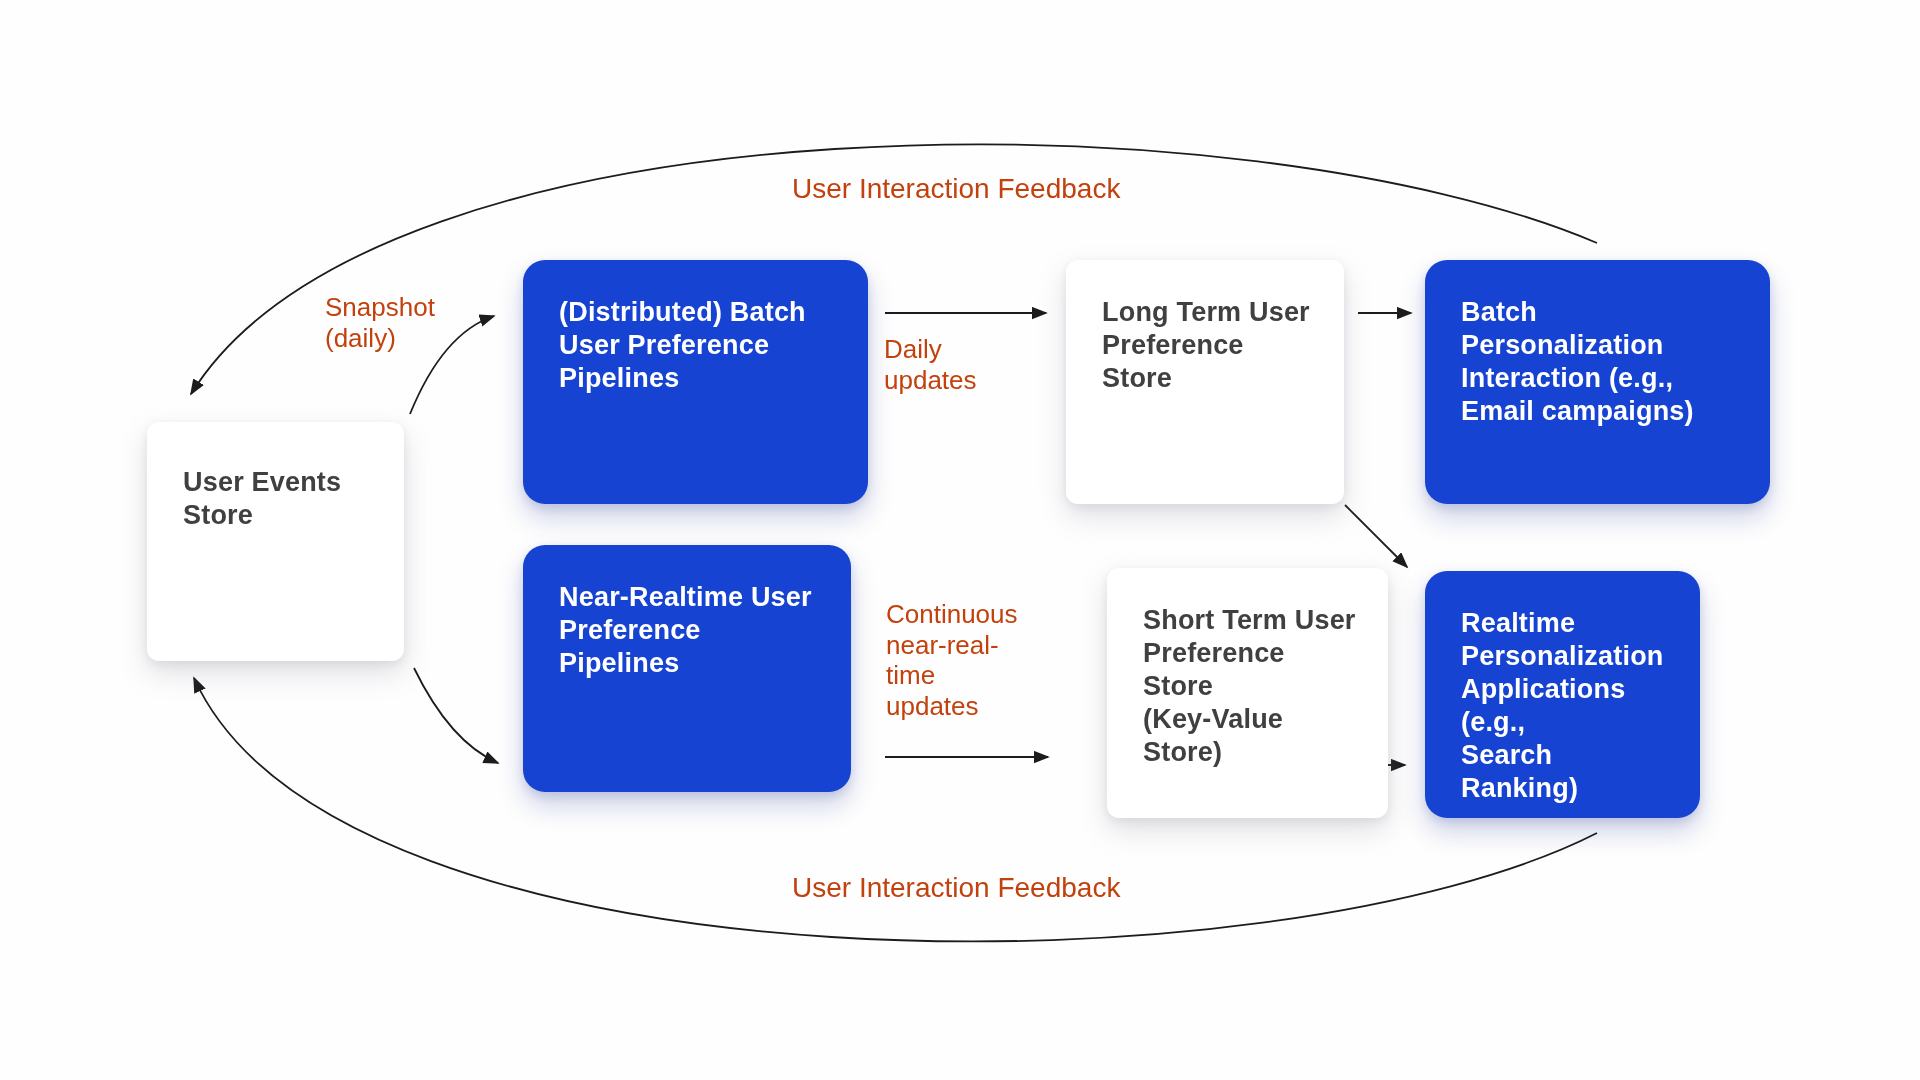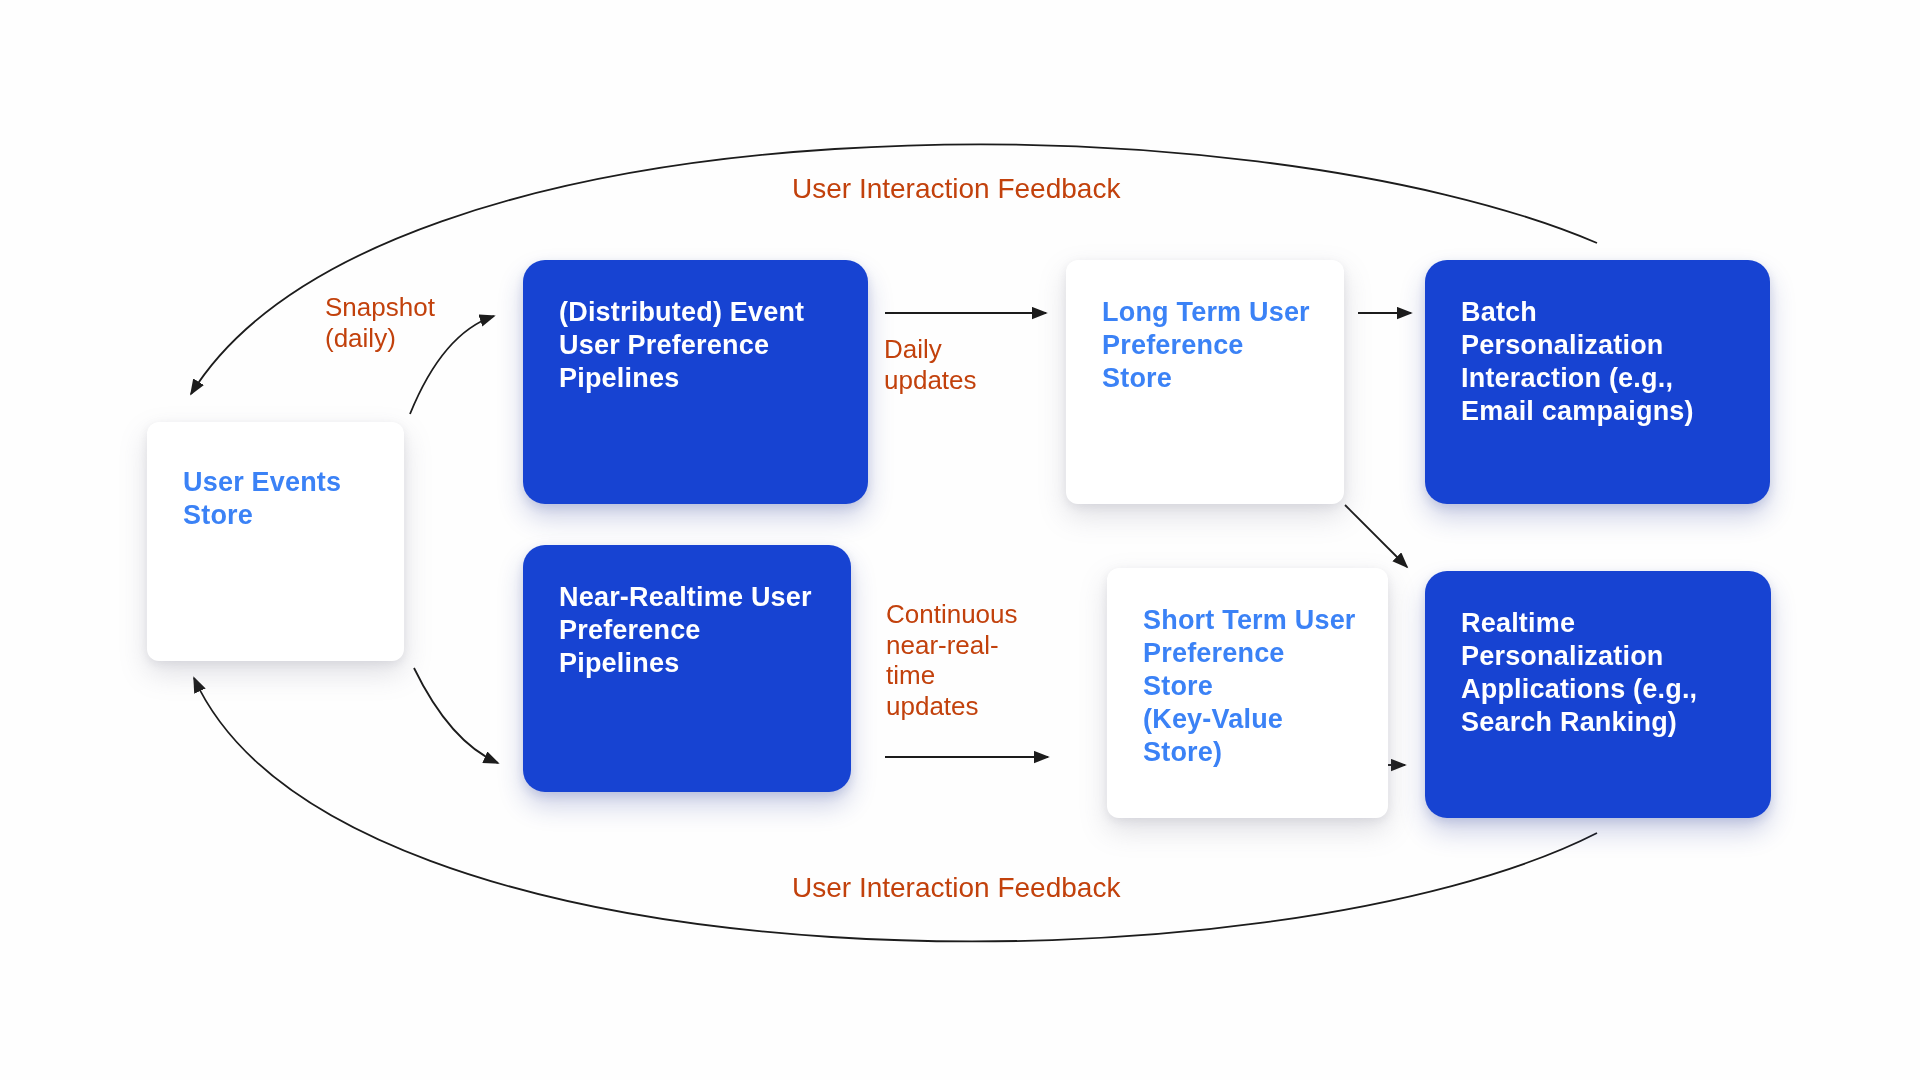--- a/index.html
+++ b/index.html
@@ -32,32 +32,32 @@
     padding: 36px 26px 0 36px;
   }
   .node.blue {
     background: #1743d2;
     color: #ffffff;
     border-radius: 22px;
     box-shadow: 0 14px 26px rgba(35, 55, 150, 0.22), 0 4px 10px rgba(35,55,150,0.14);
   }
   .node.white {
     background: #ffffff;
-    color: #3b82f6;
+    color: #404040;
     border-radius: 12px;
     box-shadow: 0 12px 28px rgba(125, 125, 145, 0.24), 0 3px 8px rgba(125,125,145,0.14);
   }
   #n-user-events    { left: 147px;  top: 422px; width: 257px; height: 239px; }
   #n-user-events .node-label { padding-top: 44px; }
   #n-batch-pipelines{ left: 523px;  top: 260px; width: 345px; height: 244px; }
   #n-near-realtime  { left: 523px;  top: 537px; width: 328px; height: 247px; margin-top: 8px; }
   #n-long-term      { left: 1066px; top: 260px; width: 278px; height: 244px; }
   #n-short-term     { left: 1087px; top: 568px; width: 281px; height: 250px; margin-left: 20px; }
   #n-batch-apps     { left: 1425px; top: 260px; width: 345px; height: 244px; }
-  #n-realtime-apps  { left: 1425px; top: 571px; width: 346px; height: 247px; }
+  #n-realtime-apps  { left: 1425px; top: 571px; width: 275px; height: 247px; }
 
   .edge-label {
     position: absolute;
     font-size: 26px;
     line-height: 1.18;
     color: #c2410c;
     white-space: pre-line;
   }
   #l-snapshot        { left: 325px; top: 292px; }
   #l-event-stream    { left: 327px; top: 699px; }
@@ -96,21 +96,21 @@
 
     <path d="M 1597 833 C 1280 995, 340 1000, 194 678" fill="none" stroke="#1c1c1c" stroke-width="1.8" marker-end="url(#arrow)"></path>
   </svg>
 
   <div class="node white" id="n-user-events">
     <div class="node-label">User Events
 Store</div>
   </div>
 
   <div class="node blue" id="n-batch-pipelines">
-    <div class="node-label">(Distributed) Event
+    <div class="node-label">(Distributed) Batch
 User Preference
 Pipelines</div>
   </div>
 
   <div class="node blue" id="n-near-realtime">
     <div class="node-label">Near-Realtime User
 Preference
 Pipelines</div>
   </div>
 

